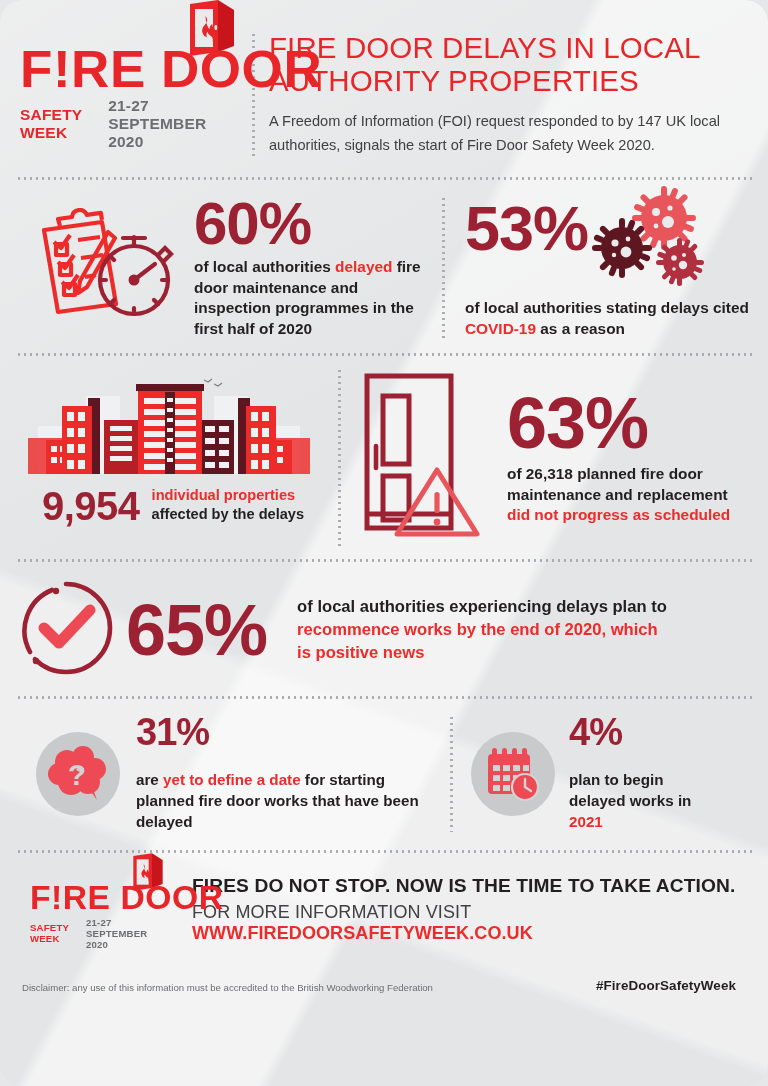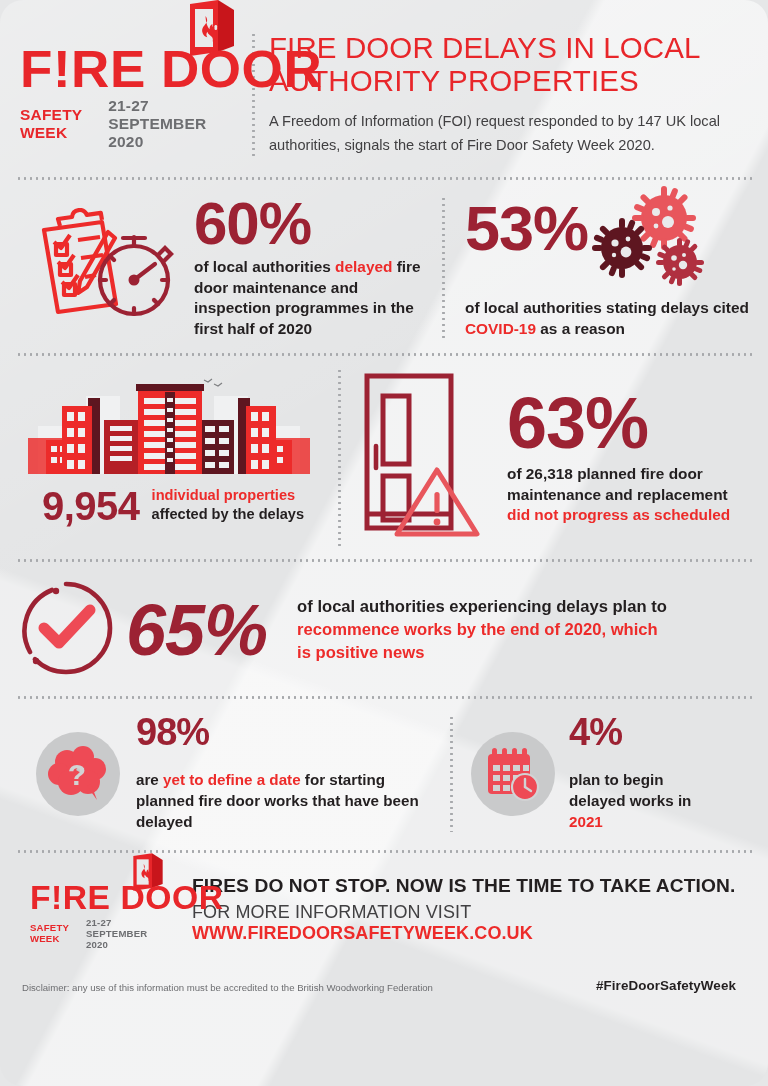--- a/index.html
+++ b/index.html
@@ -97,21 +97,21 @@
   .sec2 { padding: 12px 18px 12px 18px; }
   .s2-left { width: 320px; flex: 0 0 320px; padding-left: 10px; }
   .s2-right { flex: 1; display: flex; align-items: center; gap: 16px; padding-left: 18px; }
   .count-line { display: flex; align-items: center; gap: 12px; margin-top: 6px; padding-left: 14px;}
   .count-num { color: #9c2233; font-weight: 700; font-size: 40px; line-height: 1; letter-spacing: -.5px;}
   .count-txt { font-size: 14.6px; line-height: 1.3; font-weight: 700; color: #231f20; padding-bottom: 2px;}
   .s2-num { font-size: 72px; }
 
   
   .sec3 { padding: 18px 18px 16px 18px; display: flex; align-items: center; gap: 6px; }
-  .s3-num { font-size: 72px; padding-left: 6px; font-style: italic; }
+  .s3-num { font-size: 72px; padding-left: 6px; }
   .s3-txt { font-size: 16.6px; line-height: 1.36; padding-left: 24px; }
 
   
   .sec4 { padding: 16px 18px 18px 18px; }
   .s4-left { width: 432px; flex: 0 0 432px; display: flex; align-items: center; gap: 16px; padding-left: 18px;}
   .s4-right { flex: 1; display: flex; align-items: center; gap: 14px; padding-left: 18px;}
   .s4-num { font-size: 38px; }
   .s4-txt { font-size: 15.2px; line-height: 1.36; }
   .circ-badge {
     width: 84px; height: 84px; flex: 0 0 84px; border-radius: 50%;
@@ -477,21 +477,21 @@
             <circle cx="48" cy="25" r="11"></circle>
                 <circle cx="12" cy="30" r="11"></circle>
             <circle cx="24" cy="38" r="13"></circle>
                 <circle cx="41" cy="38" r="12"></circle>
             <path d="M40 42 L50 56 L44 40 Z"></path>
           </g>
           <text x="30" y="41" text-anchor="middle" font-family="'Liberation Sans', sans-serif" font-size="30" font-weight="700" fill="#d2d3d4">?</text>
         </svg>
       </span>
       <div>
-        <div class="big s4-num">98%</div>
+        <div class="big s4-num">31%</div>
         <div class="body-txt s4-txt" style="margin-top:20px;max-width:300px;">
           <span>are </span><span class="accent">yet to define a date</span><span> for starting planned fire door works that have been delayed</span>
         </div>
       </div>
     </div>
 
     <div class="vrule"></div>
 
     <div class="s4-right">
       <span class="circ-badge">

